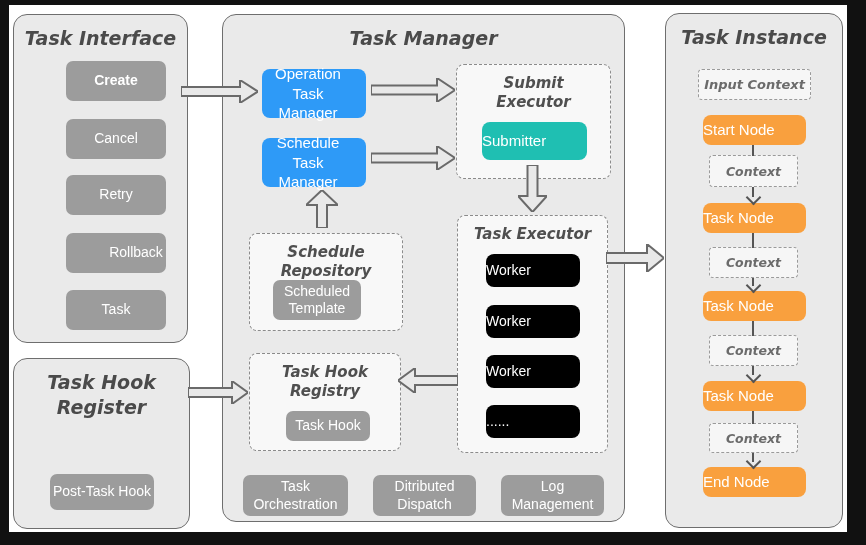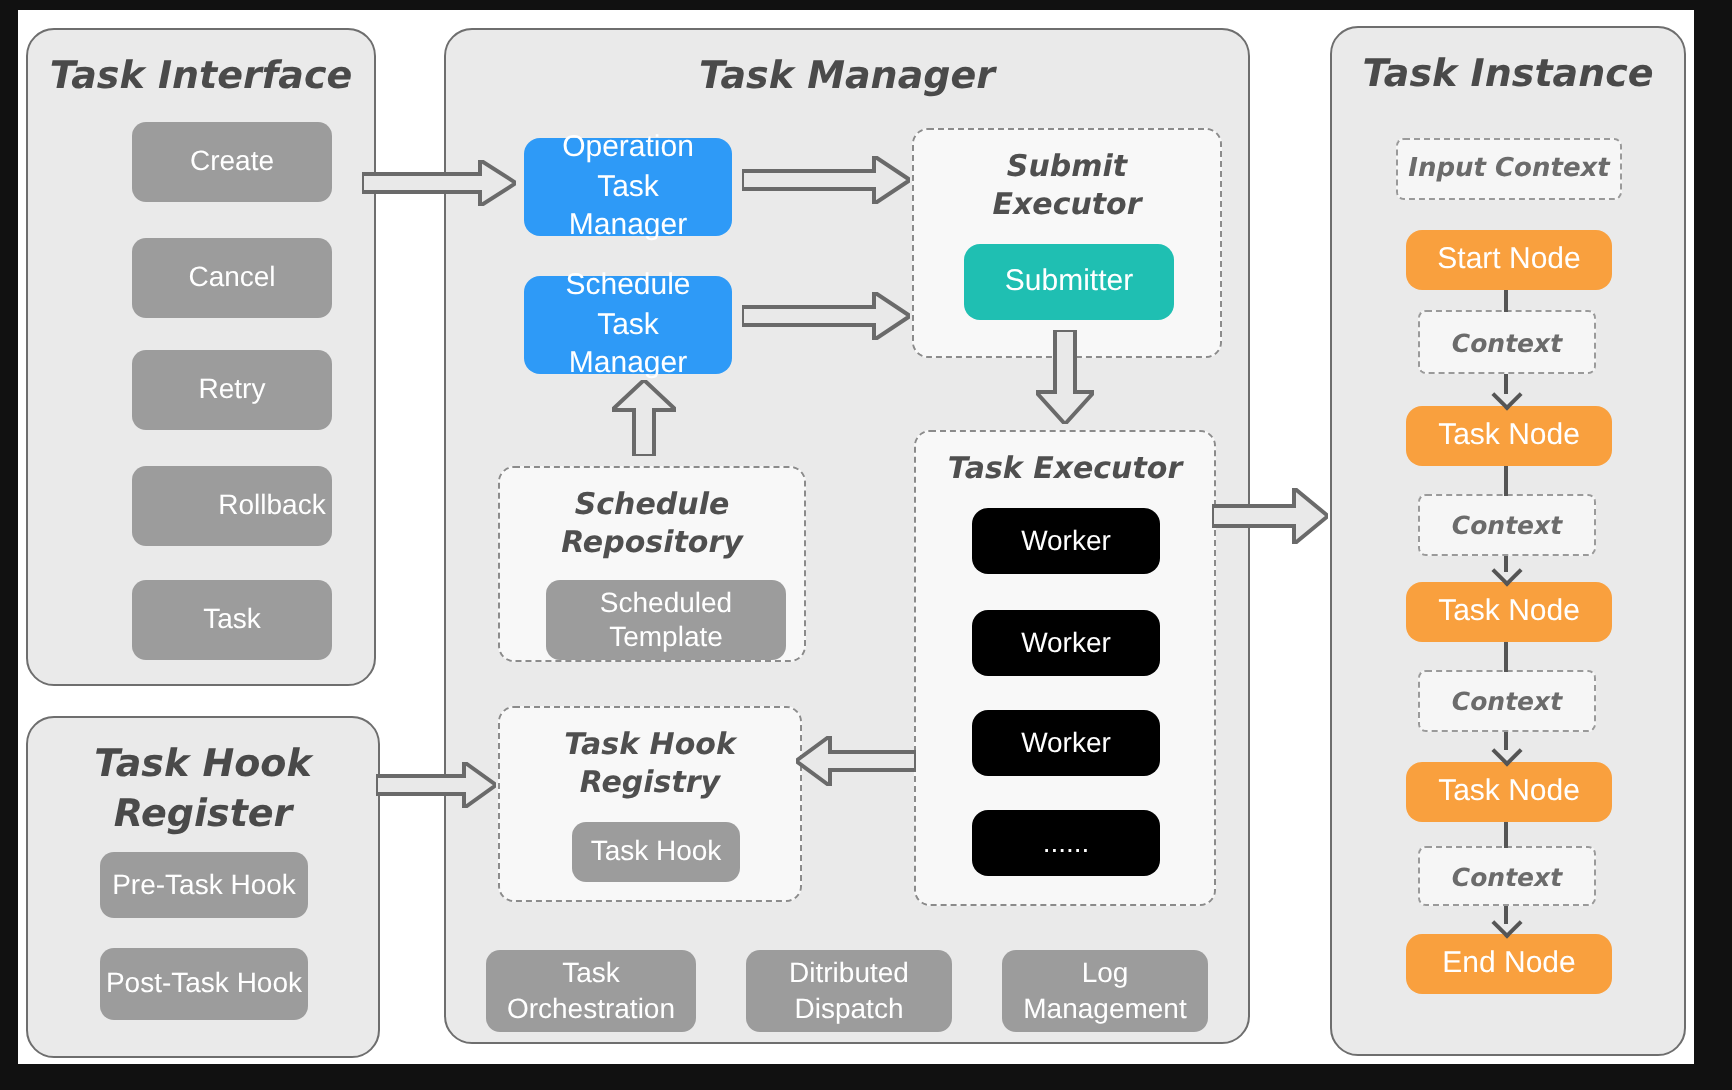--- a/index.html
+++ b/index.html
@@ -6,21 +6,21 @@
   .stage{position:relative;width:866px;height:545px;background:#111;overflow:hidden;
          font-family:"Liberation Sans",sans-serif;}
   .backdrop{position:absolute;left:9px;top:5px;width:838px;height:527px;background:#ffffff;}
   .panel{position:absolute;background:#eaeaea;border:1.6px solid #6e6e6e;border-radius:14px;box-sizing:border-box;}
   .ptitle{font:italic bold 19px "DejaVu Sans",sans-serif;color:#4a4a4a;text-align:center;
           margin:11px auto 0;line-height:1.3;}
   .gbtn{position:absolute;background:#9c9c9c;border-radius:7px;color:#ffffff;display:flex;
         align-items:center;justify-content:center;text-align:center;
         font:14px "Liberation Sans",sans-serif;line-height:1.25;box-sizing:border-box;}
   .cbox{position:absolute;border-radius:8px;color:#ffffff;display:flex;align-items:center;
-        justify-content:center;text-align:center;font:15px "Liberation Sans",sans-serif;
+        justify-content:flex-start;text-align:center;font:15px "Liberation Sans",sans-serif;
         line-height:1.3;box-sizing:border-box;}
   .blue{background:#2e9af7;}
   .teal{background:#1fbfb2;}
   .green{background:#000000;font-size:14px;}
   .orange{background:#f9a03e;}
   .dashed{position:absolute;background:#f8f8f8;border:1.5px dashed #8b8b8b;border-radius:8px;box-sizing:border-box;}
   .dtitle{font:italic bold 15px "DejaVu Sans",sans-serif;color:#4f4f4f;text-align:center;
           margin:9px auto 0;line-height:1.25;}
   .ctx{position:absolute;background:#f6f6f6;border:1.5px dashed #9a9a9a;border-radius:4px;
        display:flex;align-items:center;justify-content:center;
@@ -32,30 +32,29 @@
         border-bottom:2px solid #555555;transform:rotate(45deg);}
 </style>
 </head>
 <body>
 
 <div class="stage">
   <div class="backdrop"></div>
 
   <section class="panel" style="left:13px;top:14px;width:175px;height:329px;">
     <div class="ptitle">Task Interface</div>
-    <div class="gbtn" style="left:52px;top:46px;width:100px;height:40px;">Create</div>
+    <div class="gbtn" style="left:52px;top:46px;width:100px;height:40px;font-weight:bold;">Create</div>
     <div class="gbtn" style="left:52px;top:104px;width:100px;height:40px;">Cancel</div>
     <div class="gbtn" style="left:52px;top:160px;width:100px;height:40px;">Retry</div>
     <div class="gbtn" style="left:52px;top:218px;width:100px;height:40px;padding-left:40px;">Rollback</div>
     <div class="gbtn" style="left:52px;top:275px;width:100px;height:40px;">Task</div>
   </section>
 
   <section class="panel" style="left:13px;top:358px;width:177px;height:171px;">
     <div class="ptitle" style="max-width:125px;">Task Hook Register</div>
-    <div class="gbtn" style="left:36px;top:67px;width:104px;height:33px;">Pre-Task Hook</div>
     <div class="gbtn" style="left:36px;top:115px;width:104px;height:36px;">Post-Task Hook</div>
   </section>
 
   <section class="panel" style="left:222px;top:14px;width:403px;height:508px;">
     <div class="ptitle">Task Manager</div>
 
     <div class="cbox blue" style="left:39px;top:54px;width:104px;height:49px;">
       <span style="width:92px;">Operation Task Manager</span>
     </div>
     <div class="cbox blue" style="left:39px;top:123px;width:104px;height:49px;">
@@ -70,21 +69,21 @@
     <div class="dashed" style="left:234px;top:200px;width:151px;height:238px;">
       <div class="dtitle">Task Executor</div>
       <div class="cbox green" style="left:28px;top:38px;width:94px;height:33px;">Worker</div>
       <div class="cbox green" style="left:28px;top:89px;width:94px;height:33px;">Worker</div>
       <div class="cbox green" style="left:28px;top:139px;width:94px;height:33px;">Worker</div>
       <div class="cbox green" style="left:28px;top:189px;width:94px;height:33px;">......</div>
     </div>
 
     <div class="dashed" style="left:26px;top:218px;width:154px;height:98px;">
       <div class="dtitle" style="max-width:105px;">Schedule Repository</div>
-      <div class="gbtn" style="left:23px;top:56px;width:120px;height:40px;">
+      <div class="gbtn" style="left:23px;top:46px;width:88px;height:40px;">
         <span style="width:86px;">Scheduled Template</span>
       </div>
     </div>
 
     <div class="dashed" style="left:26px;top:338px;width:152px;height:98px;">
       <div class="dtitle" style="max-width:100px;">Task Hook Registry</div>
       <div class="gbtn" style="left:36px;top:57px;width:84px;height:30px;">Task Hook</div>
     </div>
 
     <div class="gbtn" style="left:20px;top:460px;width:105px;height:41px;">

